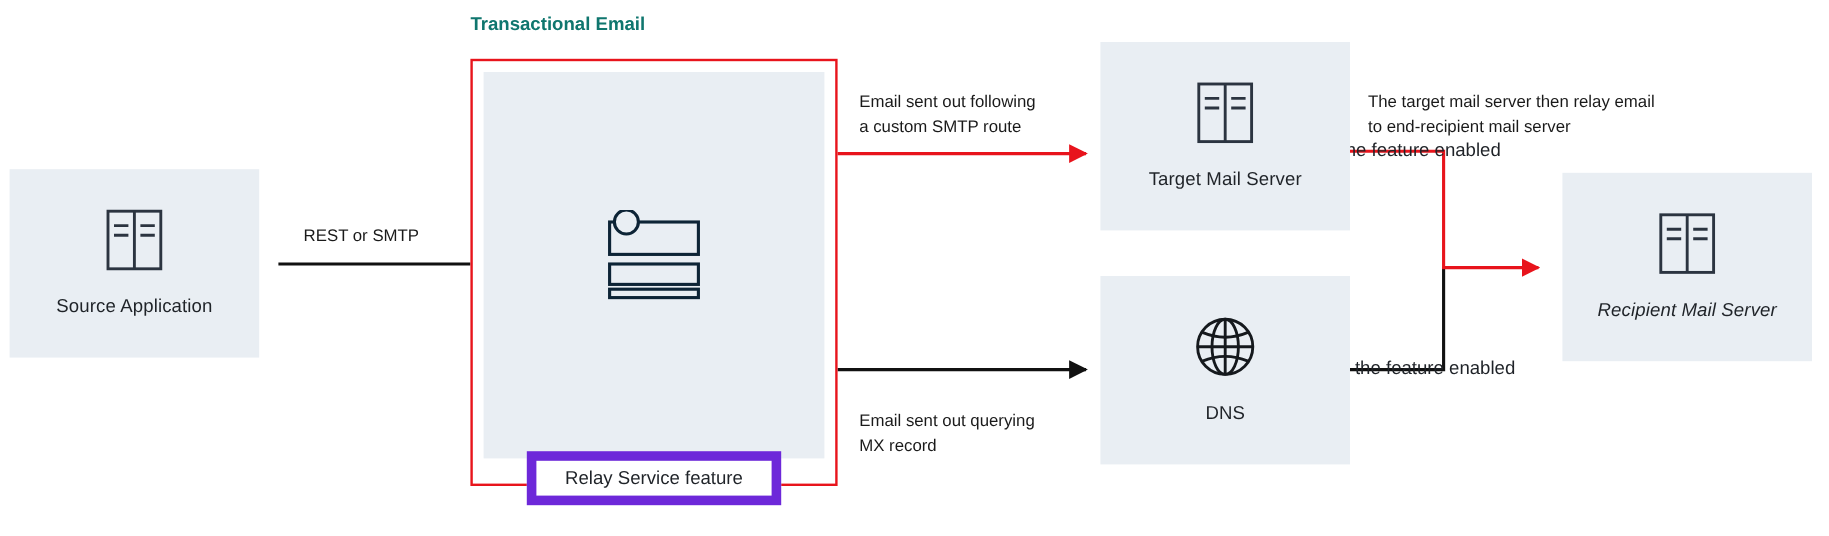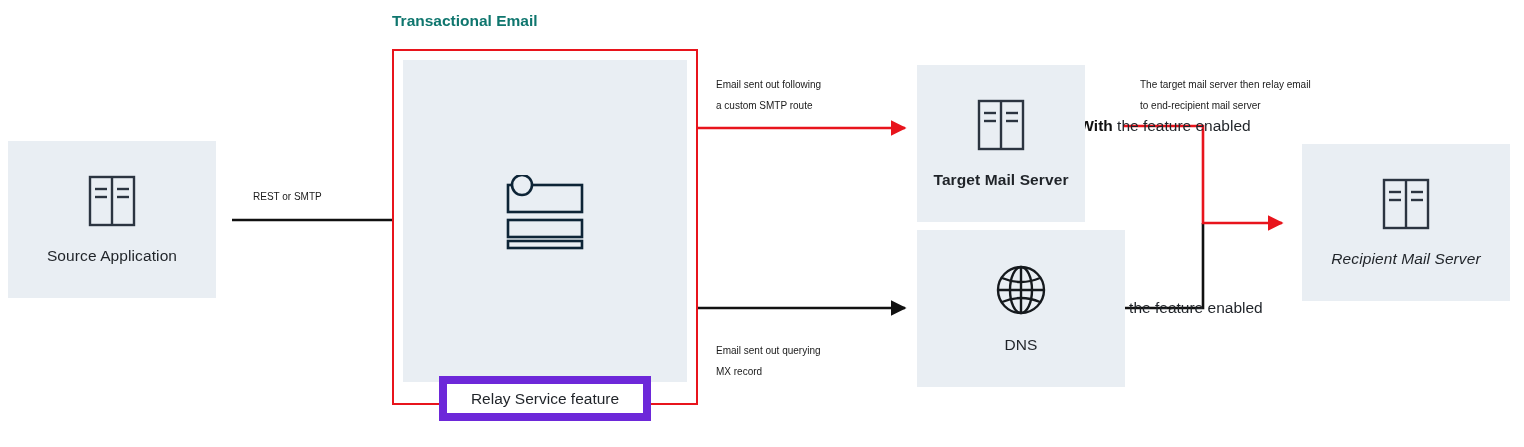--- a/index.html
+++ b/index.html
@@ -80,21 +80,21 @@
     align-items: center;
     justify-content: center;
     font-size: 15.5px;
     color: #1f2328;
     white-space: nowrap;
   }
 
   
   .edge-label {
     position: absolute;
-    font-size: 10px;
+    font-size: 14px;
     line-height: 21px;
     color: #1a1a1a;
     white-space: pre-line;
   }
 
   
   #wires {
     position: absolute;
     left: 0;
     top: 0;
@@ -169,21 +169,21 @@
   </div>
 
   <div class="chip" style="left:439px; top:376px; width:212px; height:45px;">Relay Service feature</div>
 
   <div class="edge-label" style="left:716px; top:74px;">Email sent out following
 a custom SMTP route</div>
 
   <div class="edge-label" style="left:716px; top:340px;">Email sent out querying
 MX record</div>
 
-  <div class="node" style="left:917px; top:65px; width:168px; height:157px;font-weight:bold;">
+  <div class="node" style="left:917px; top:35px; width:208px; height:157px;">
     <span class="node-icon">
       <svg width="48" height="52" viewBox="0 0 48 52" xmlns="http://www.w3.org/2000/svg">
         <rect x="2" y="2" width="44" height="48" fill="none" stroke="#2b3440" stroke-width="2.4"></rect>
         <line x1="24" y1="2" x2="24" y2="50" stroke="#2b3440" stroke-width="2.4"></line>
         <line x1="7" y1="14" x2="19" y2="14" stroke="#2b3440" stroke-width="2.4"></line>
         <line x1="7" y1="22" x2="19" y2="22" stroke="#2b3440" stroke-width="2.4"></line>
         <line x1="29" y1="14" x2="41" y2="14" stroke="#2b3440" stroke-width="2.4"></line>
         <line x1="29" y1="22" x2="41" y2="22" stroke="#2b3440" stroke-width="2.4"></line>
       </svg>
     </span>

